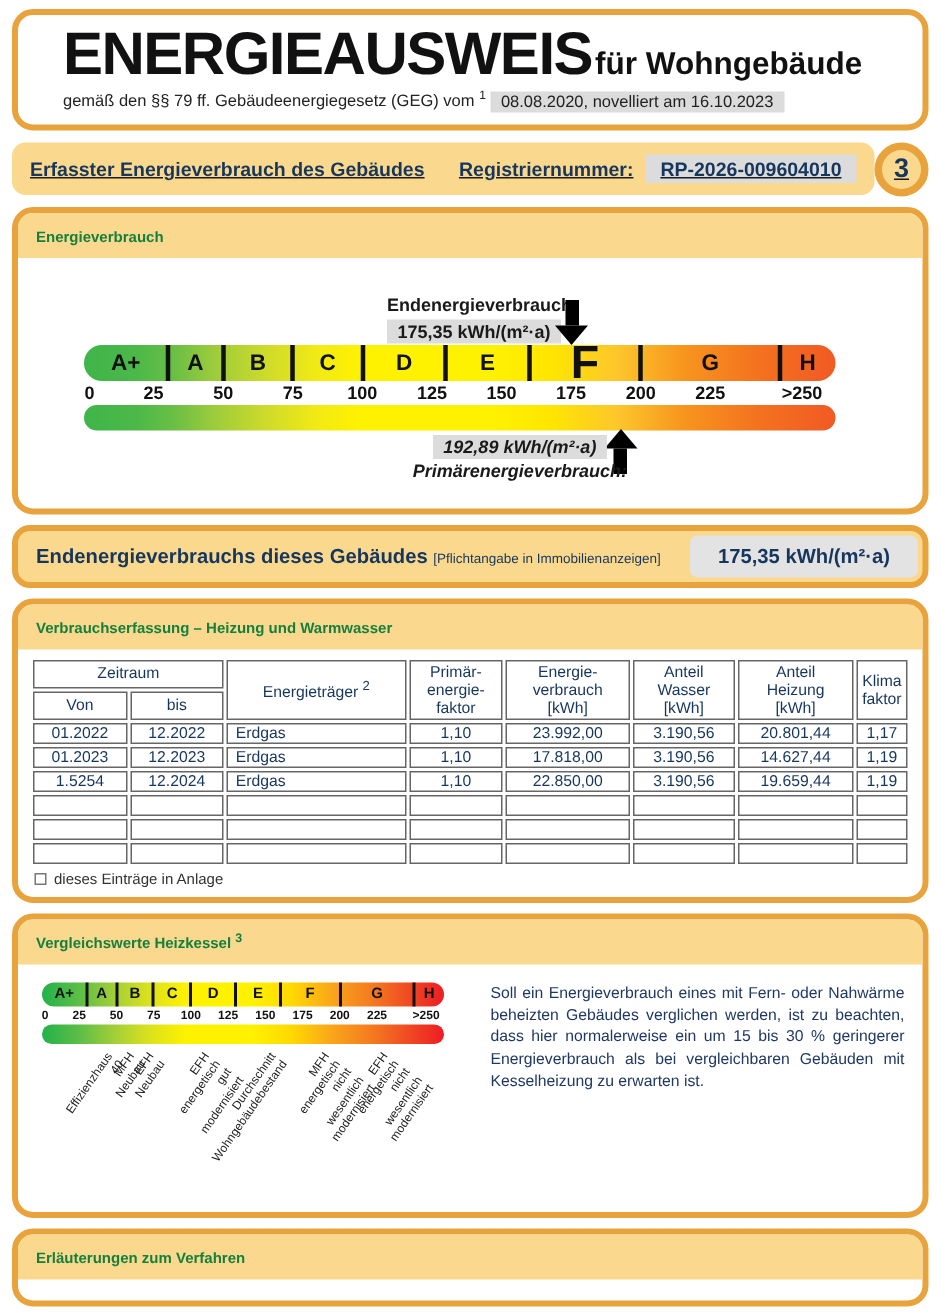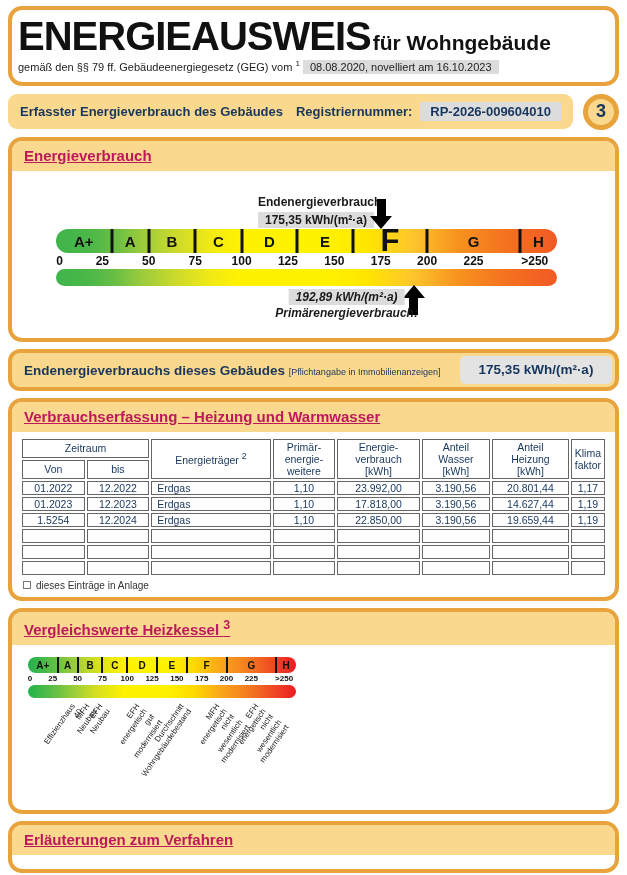--- a/index.html
+++ b/index.html
@@ -9,34 +9,34 @@
     font-family: "Liberation Sans", sans-serif;
     color: #1a1a1a;
     position: relative;
     overflow: hidden;
   }
   .page { padding: 6px 8px; }
 
   
   .panel { border: 4px solid #E8A33C; border-radius: 14px; background:#fff; margin-bottom: 7px; overflow: hidden; }
   .panel-head { background:#FAD98E; padding: 6px 12px; }
-  .panel-title { font-size: 15px; font-weight: bold; color:#be185d;text-decoration:underline; }
+  .panel-title { font-size: 10px; font-weight: bold; color:#15803d; }
   .band { background:#FAD98E; border-radius: 9px; padding: 8px 12px; }
 
   
-  .hdr-box { border:4px solid #E8A33C; border-radius:14px; background:#fff; padding: 4px 6px 8px; margin-bottom: 8px; }
+  .hdr-box { border:4px solid #E8A33C; border-radius:14px; background:#fff; padding: 4px 30px 8px; margin-bottom: 8px; }
   .hdr-line { white-space: nowrap; }
   .hdr-main { font-size: 40px; font-weight: bold; color:#111; letter-spacing:-1px; }
   .hdr-sub { font-size: 21px; font-weight: bold; color:#111; margin-left:2px; }
   .hdr-law { font-size: 11px; color:#222; margin-top: 0px; }
   .hdr-law sup { font-size: 8px; }
   .grey-chip { background:#DCDCDC; padding: 1px 7px; display:inline-block; }
 
   
-  .reg-row { display:flex; align-items:center; gap:10px; margin-bottom: 7px; }
+  .reg-row { display:flex; align-items:center; margin-bottom: 7px; text-decoration: underline; }
   .reg-band { flex:1; display:flex; align-items:center; }
   .reg-title { font-size: 13px; font-weight: bold; color:#17365D; }
   .reg-label { font-size: 13px; font-weight: bold; color:#17365D; margin-left:auto; }
   .reg-value { background:#DCDCDC; font-size: 13px; font-weight:bold; color:#17365D; padding:2px 10px; margin-left:8px; }
   .page-circle { width:36px; height:36px; border-radius:50%; border:5px solid #E8A33C; background:#FAD98E;
                  display:flex; align-items:center; justify-content:center;
                  font-size:18px; font-weight:bold; color:#17365D; flex:0 0 auto; }
 
   
   .energy-body { padding: 6px 14px 6px; }
@@ -229,21 +229,21 @@
             <col style="width:12%">
             <col style="width:13.5%">
             <col style="width:6%">
         </colgroup>
         <thead>
           <tr>
             <th colspan="2">Zeitraum</th>
             <th rowspan="2"><span>Energieträger </span><sup>2</sup></th>
             <th rowspan="2">Primär-
 energie-
-weitere</th>
+faktor</th>
             <th rowspan="2">Energie-
 verbrauch
 [kWh]</th>
             <th rowspan="2">Anteil
 Wasser
 [kWh]</th>
             <th rowspan="2">Anteil
 Heizung
 [kWh]</th>
             <th rowspan="2">Klima
@@ -387,20 +387,21 @@
               <span>MFH energetisch nicht
 wesentlich modernisiert</span>
             </div>
             <div class="cmp-label" style="left: 84.0741%;">
               <span>EFH energetisch nicht
 wesentlich modernisiert</span>
             </div>
           </div>
       </div>
       <div class="cmp-right">
+        <p>Soll ein Energieverbrauch eines mit Fern- oder Nahwärme beheizten Gebäudes verglichen werden, ist zu beachten, dass hier normalerweise ein um 15 bis 30 % geringerer Energieverbrauch als bei vergleichbaren Gebäuden mit Kesselheizung zu erwarten ist.</p>
       </div>
     </div>
   </div>
 
   <div class="panel">
     <div class="panel-head">
       <span class="panel-title">Erläuterungen zum Verfahren</span>
     </div>
     <div class="expl-body">
       

